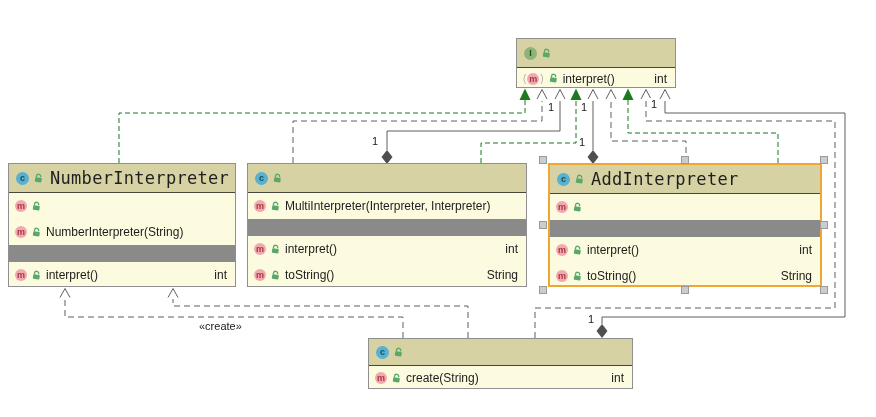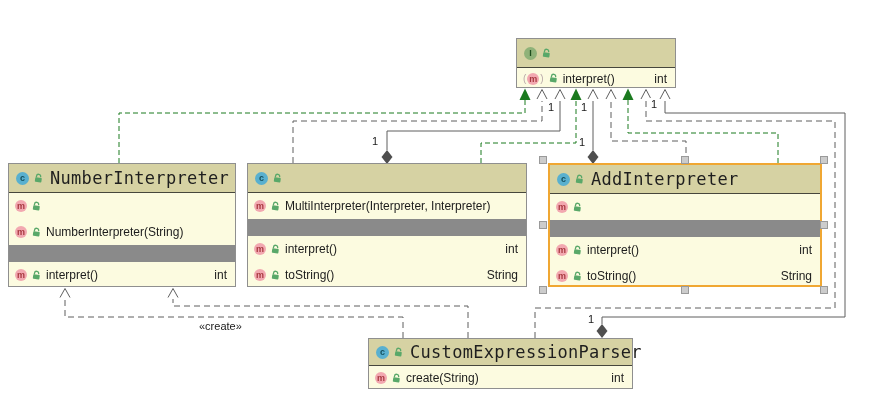--- a/index.html
+++ b/index.html
@@ -215,21 +215,20 @@
     </div>
   </div>
 
   <div class="node" style="left:368px;top:338px;width:265px;height:51px;">
     <div class="hdr h27">
       <span class="badge cls">c</span>
       <svg class="lock" width="11" height="11" viewBox="0 0 11 11">
           <path d="M3.2 4.6 V3.4 a2.1 2.1 0 0 1 4.2 0 v.6" fill="none" stroke="#59A869" stroke-width="1.3"></path>
           <rect x="2.2" y="4.6" width="6.6" height="4.6" rx="0.8" fill="#59A869"></rect>
         </svg>
-      <span class="title">CustomExpressionParser</span>
     </div>
     <div class="row h24">
       <span class="badge mth">m</span>
       <svg class="lock" width="11" height="11" viewBox="0 0 11 11">
           <path d="M3.2 4.6 V3.4 a2.1 2.1 0 0 1 4.2 0 v.6" fill="none" stroke="#59A869" stroke-width="1.3"></path>
           <rect x="2.2" y="4.6" width="6.6" height="4.6" rx="0.8" fill="#59A869"></rect>
         </svg>
       <span class="lbl">create(String)</span>
       <span class="type">int</span>
     </div>

